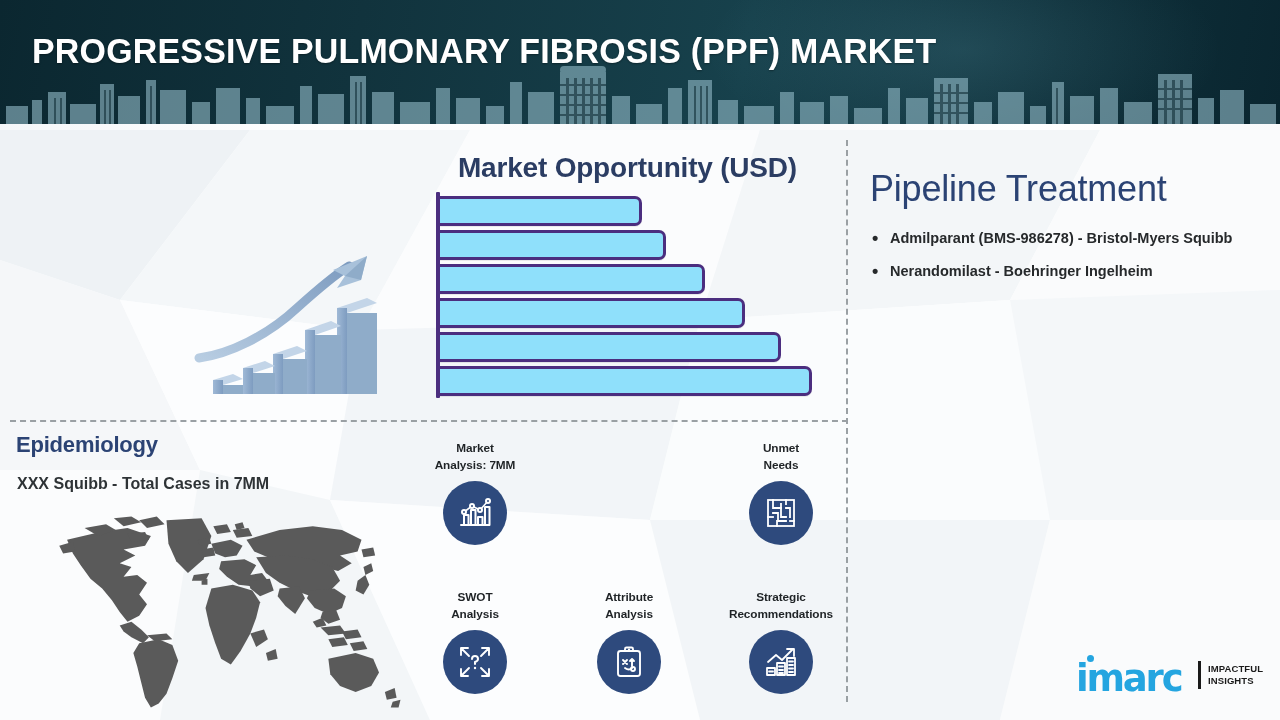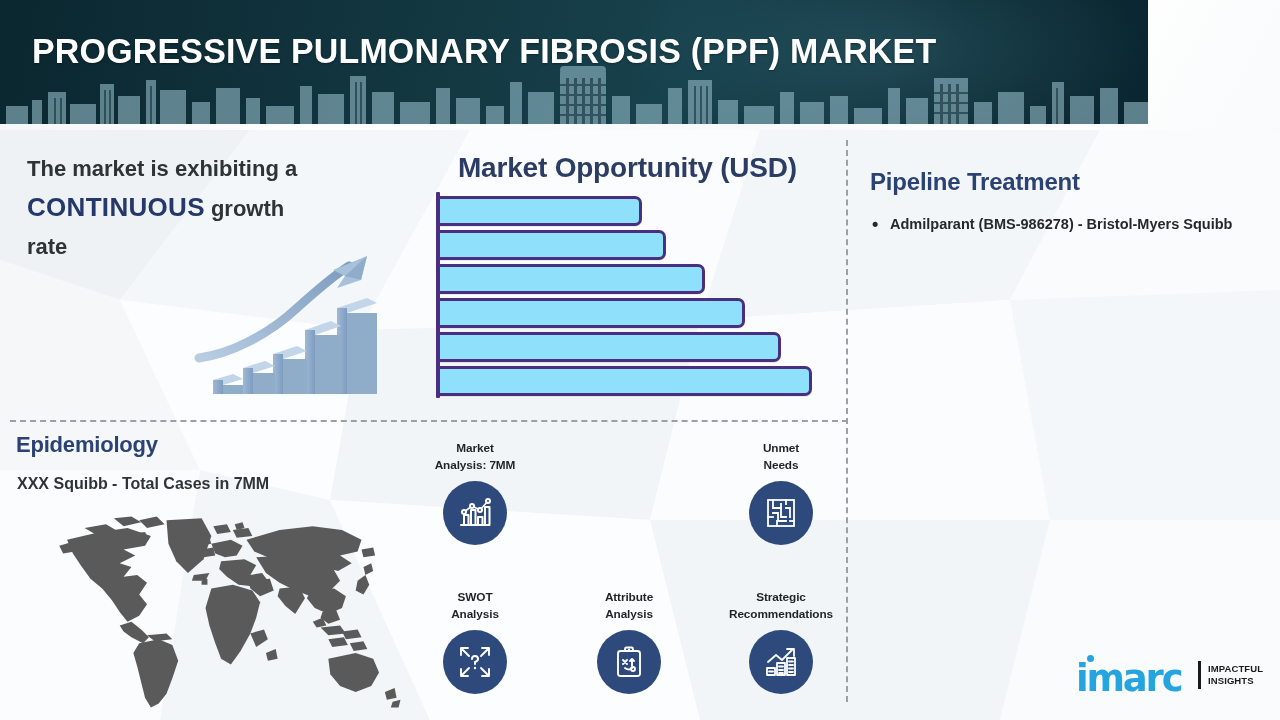--- a/index.html
+++ b/index.html
@@ -17,21 +17,21 @@
     width:1280px; height:720px;
     background:
       linear-gradient(118deg, #f2f5f8 0%, #ffffff 24%, #f6f8fa 46%, #ffffff 66%, #f1f4f7 100%);
     overflow:hidden;
   }
   
   .poly { position:absolute; pointer-events:none; }
 
   
   #header {
-    position:absolute; left:0; top:0; width:1148px; height:124px;
+    position:absolute; left:0; top:0; width:1280px; height:124px;
     background:linear-gradient(100deg,#0b2730 0%, #11333d 28%, #17414c 58%, #0e2f39 82%, #0a2630 100%);
     overflow:hidden;
   }
   #header .glow {
     position:absolute; left:55%; top:-60px; width:520px; height:220px;
     background:radial-gradient(ellipse at center, rgba(120,190,210,.16) 0%, rgba(120,190,210,0) 70%);
   }
   #header-title {
     position:absolute; left:32px; top:31px;
     color:#ffffff;
@@ -83,21 +83,21 @@
     border-left:2px dashed #9aa0a4;
   }
   #h-divider {
     position:absolute; left:10px; top:420px; width:838px; height:0;
     border-top:2px dashed #9aa0a4;
   }
 
   
   #pipeline { position:absolute; left:870px; top:168px; width:390px; }
   #pipeline-title {
-    font-size:24px; font-weight:700; color:#2b4374; letter-spacing:-.2px;
+    font-size:36px; font-weight:400; color:#2b4374; letter-spacing:-.2px;
     margin-bottom:12px;
   }
   #pipeline ul { list-style:none; }
   #pipeline li {
     position:relative; padding-left:20px;
     font-size:14.5px; line-height:33px; color:#26292b; font-weight:600;
   }
   #pipeline li::before {
     content:"•"; position:absolute; left:2px; top:0;
     font-size:18px; line-height:33px; color:#26292b;
@@ -254,25 +254,20 @@
         <rect x="1180" y="18" width="3" height="44"></rect>
         <rect x="1158" y="26" width="34" height="2"></rect>
           <rect x="1158" y="36" width="34" height="2"></rect>
         <rect x="1158" y="46" width="34" height="2"></rect>
         <rect x="1056" y="26" width="2" height="36"></rect>
       </g>
     </svg>
     <div id="header-title">PROGRESSIVE PULMONARY FIBROSIS (PPF) MARKET</div>
   </div>
 
-  <div id="lead-text">
-    <span>The market is exhibiting a</span><br>
-    <span class="hl" style="color: rgb(37, 56, 106);">CONTINUOUS</span><span> growth</span><br>
-    <span>rate</span>
-  </div>
 
   <svg id="growth-graphic" viewBox="0 0 215 160">
     <defs>
       <linearGradient id="bx" x1="0" y1="0" x2="1" y2="0">
         <stop offset="0" stop-color="#9fb9d6"></stop>
           <stop offset="1" stop-color="#7e9cc0"></stop>
       </linearGradient>
       <linearGradient id="bt" x1="0" y1="0" x2="1" y2="1">
         <stop offset="0" stop-color="#c3d5e8"></stop>
           <stop offset="1" stop-color="#a0bcd8"></stop>
@@ -329,20 +324,21 @@
       </div>
   </div>
 
   <div id="v-divider"></div>
   <div id="h-divider"></div>
 
   <div id="pipeline">
     <div id="pipeline-title" style="color: rgb(43, 67, 116);">Pipeline Treatment</div>
     <ul>
       <li>Admilparant (BMS-986278) -  Bristol-Myers Squibb</li>
+      <li>Nerandomilast -  Boehringer Ingelheim</li>
     </ul>
   </div>
 
   <div id="epi-title" style="color: rgb(43, 67, 116);">Epidemiology</div>
   <div id="epi-sub">XXX Squibb - Total Cases in  7MM</div>
 
   <svg id="worldmap" viewBox="0 0 400 212">
     <g fill="#5a5a5a">
 
       <path d="M38,34 L72,26 L100,22 L124,30 L118,40 L96,44 L108,50 L92,58 L104,62 L96,72

